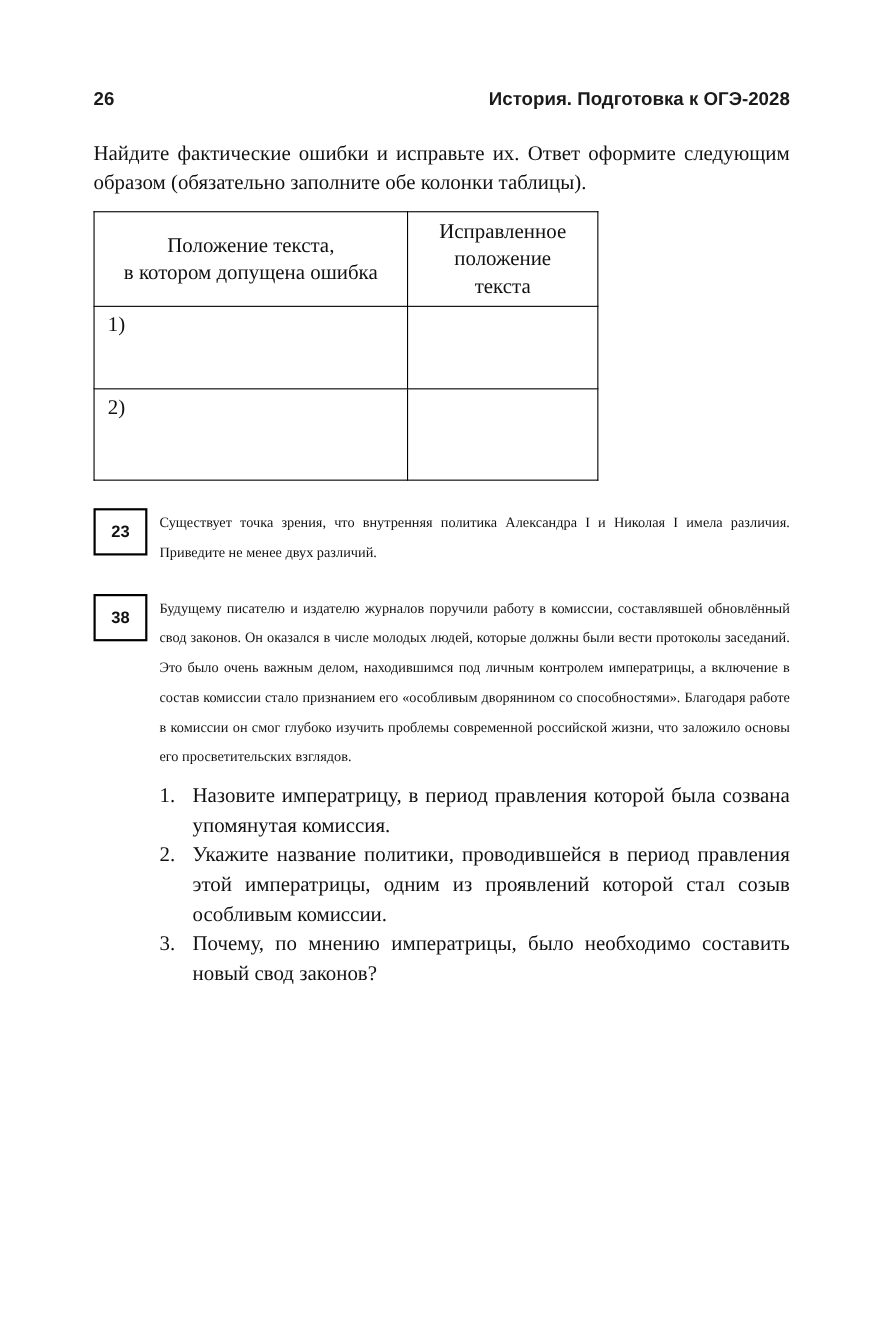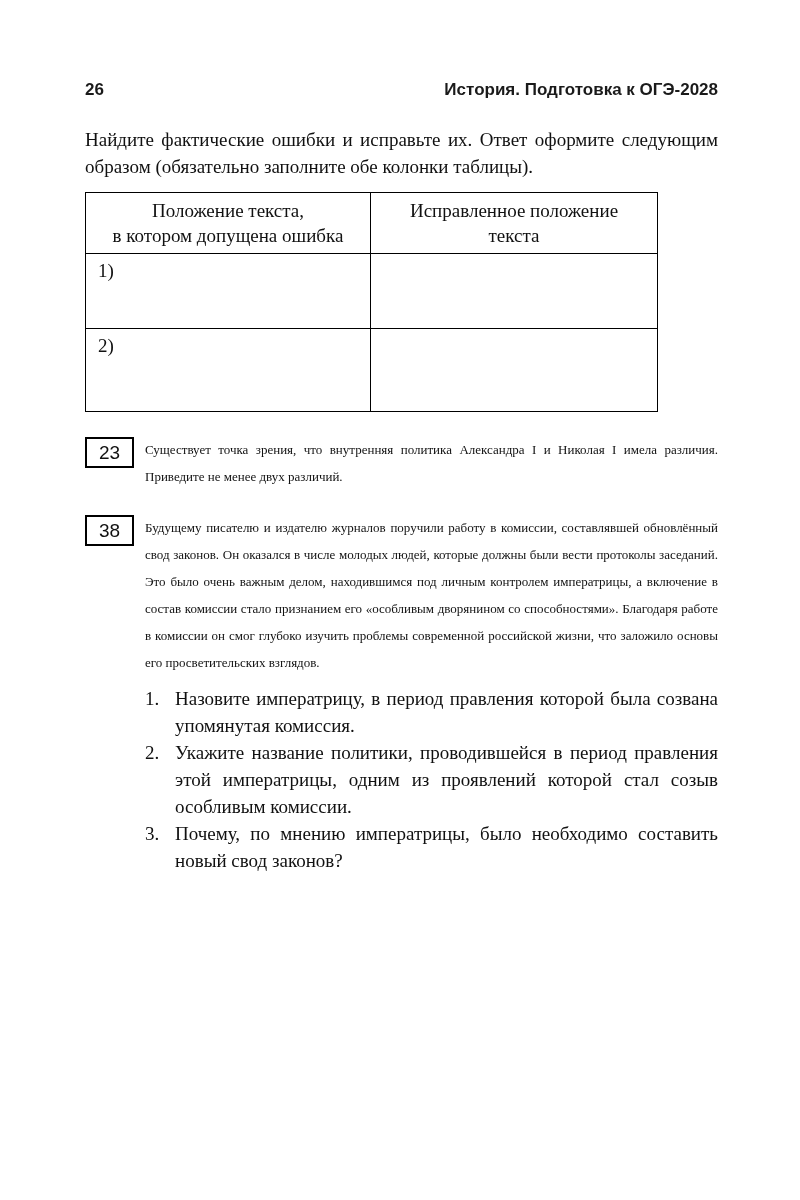--- a/index.html
+++ b/index.html
@@ -27,21 +27,21 @@
     margin-bottom: 26px;
   }
   .section { }
   .para {
     font-size: 19px;
     line-height: 27px;
     text-align: justify;
     margin-bottom: 12px;
   }
   table.anstable {
-    width: 573px;
+    width: 459px;
     border-collapse: collapse;
     margin-bottom: 24px;
   }
   table.anstable th, table.anstable td {
     border: 1.6px solid #000000;
   }
   table.anstable th {
     font-weight: normal;
     font-size: 19px;
     line-height: 25px;
@@ -59,28 +59,28 @@
   td.r1 { height: 75px; }
   td.r2 { height: 83px; }
   .question {
     display: flex;
     align-items: flex-start;
     margin-bottom: 24px;
   }
   .qnum {
     flex-shrink: 0;
     width: 49px;
-    height: 31px;
+    height: 43px;
     border: 2.5px solid #000000;
     display: flex;
     align-items: center;
     justify-content: center;
     font-family: "Liberation Sans", sans-serif;
-    font-weight: normal;
-    font-size: 19px;
+    font-weight: bold;
+    font-size: 15px;
     margin-right: 11px;
     margin-top: 1px;
     background: #ffffff;
   }
   .qbody { flex: 1; min-width: 0; }
   .qtext {
     font-size: 13px;
     line-height: 27px;
     text-align: justify;
   }

